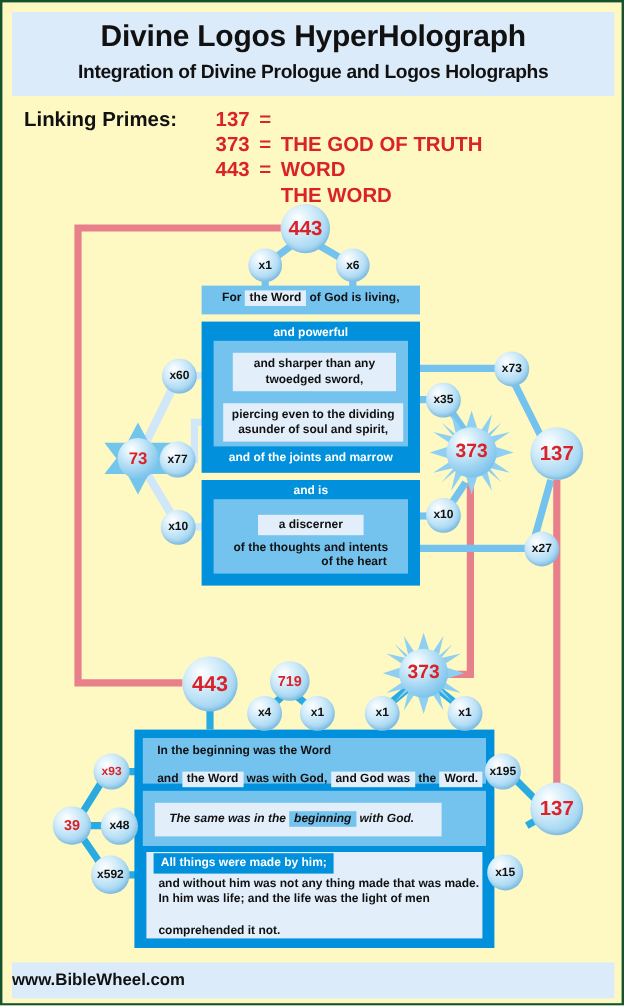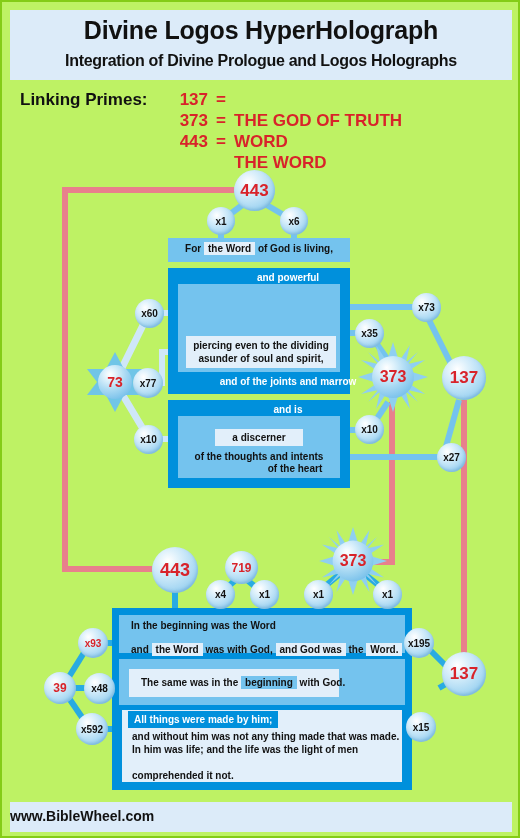--- a/index.html
+++ b/index.html
@@ -1,18 +1,18 @@
 <!DOCTYPE html>
 <html><head>
 <meta charset="utf-8">
 <style>
   html,body{margin:0;padding:0;background:#ffffff;}
   body{font-family:"Liberation Sans",sans-serif;}
-  #page{position:relative;width:520px;height:838px;background:#bef264;
-        border:2px solid #84cc16;box-sizing:border-box;overflow:hidden;}
+  #page{position:relative;width:520px;height:838px;background:#fef9c3;
+        border:2px solid #14532d;box-sizing:border-box;overflow:hidden;}
 
   
   #titlebox{position:absolute;left:8px;top:8px;width:502px;height:70px;
             background:#DCEBF9;box-sizing:border-box;}
   #title{position:absolute;left:0;top:6px;width:502px;text-align:center;
          font-size:25px;font-weight:bold;color:#111;letter-spacing:-0.2px;}
   #subtitle{position:absolute;left:0;top:42px;width:502px;text-align:center;
             font-size:16px;font-weight:bold;color:#111;letter-spacing:-0.3px;}
 
   #primes{position:absolute;left:18px;top:88px;width:480px;}
@@ -31,21 +31,21 @@
   
   #canvas{position:absolute;left:0;top:0;width:520px;height:838px;}
 
   
   .panel{position:absolute;box-sizing:border-box;}
   .dkblue{background:#0090DC;}
   .mdblue{background:#74C3EE;}
   .pale{background:#E2EFFA;}
 
   .ptext{position:absolute;width:100%;text-align:center;font-weight:bold;color:#111;}
-  .wtext{color:#ffffff;padding-left:29px;}
+  .wtext{color:#ffffff;}
 
   .hl{background:#E2EFFA;padding:1px 4px;}
   .hl2{background:#74C3EE;padding:1px 4px;color:#111;}
   .hl3{background:#0090DC;padding:1px 4px;color:#ffffff;}
 
   
   .node{position:absolute;border-radius:50%;
         background:radial-gradient(circle at 35% 30%,#FFFFFF 0%,#DCF0FB 25%,#A8D8F3 65%,#7FC4EC 100%);
         box-shadow:inset -1px -2px 3px rgba(70,140,190,.35);
         display:flex;align-items:center;justify-content:center;
@@ -168,20 +168,24 @@
       <span class="hl">the Word</span>
       <span>of God is living,</span>
     </div>
   </div>
 
   <div class="panel dkblue" style="left:166px;top:266px;width:182px;height:126px;">
     <div class="ptext wtext" style="top:4px;font-size:10px;">and powerful</div>
     <div class="ptext wtext" style="top:108px;font-size:10px;">and of the joints and marrow</div>
   </div>
   <div class="panel mdblue" style="left:176px;top:282px;width:162px;height:88px;"></div>
+  <div class="panel pale" style="left:192px;top:292px;width:136px;height:32px;">
+    <div class="ptext" style="top:4px;font-size:10px;">and sharper than any</div>
+    <div class="ptext" style="top:17px;font-size:10px;">twoedged sword,</div>
+  </div>
   <div class="panel pale" style="left:184px;top:334px;width:150px;height:32px;">
     <div class="ptext" style="top:4px;font-size:10px;">piercing even to the dividing</div>
     <div class="ptext" style="top:17px;font-size:10px;">asunder of soul and spirit,</div>
   </div>
 
   <div class="panel dkblue" style="left:166px;top:398px;width:182px;height:88px;">
     <div class="ptext wtext" style="top:4px;font-size:10px;">and is</div>
   </div>
   <div class="panel mdblue" style="left:176px;top:414px;width:162px;height:62px;"></div>
   <div class="panel pale" style="left:213px;top:427px;width:88px;height:17px;">
@@ -242,21 +246,21 @@
       <span>and</span>
       <span class="hl">the Word</span>
       <span>was  with  God,</span>
       <span class="hl">and God was</span>
       <span>the</span>
       <span class="hl">Word.</span>
     </div>
   </div>
 
   <div class="panel mdblue" style="left:117px;top:657px;width:286px;height:46px;"></div>
-  <div class="panel pale" style="left:127px;top:667px;width:210px;height:28px;">
+  <div class="panel pale" style="left:127px;top:667px;width:239px;height:28px;font-style:italic;">
     <div style="position:absolute;top:8px;left:12px;font-size:10px;font-weight:bold;color:#111;white-space:nowrap;">
       <span>The same was in the</span>
       <span class="hl2">beginning</span>
       <span>with God.</span>
     </div>
   </div>
 
   <div class="panel pale" style="left:120px;top:708px;width:280px;height:72px;">
     <div style="position:absolute;top:-1px;left:6px;">
       <span class="hl3" style="font-size:10px;font-weight:bold;display:inline-block;padding:3px 6px;">All things were made by him;</span>

